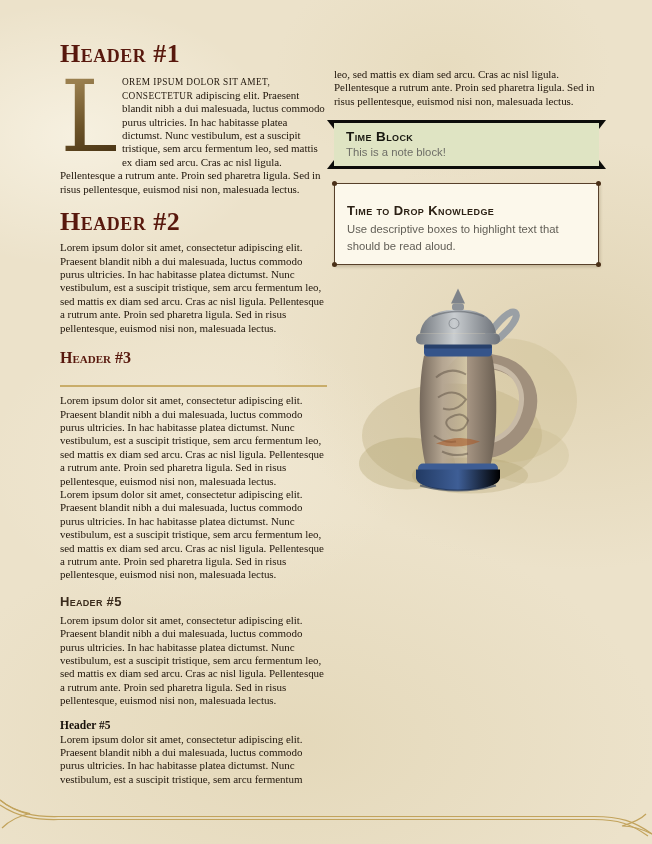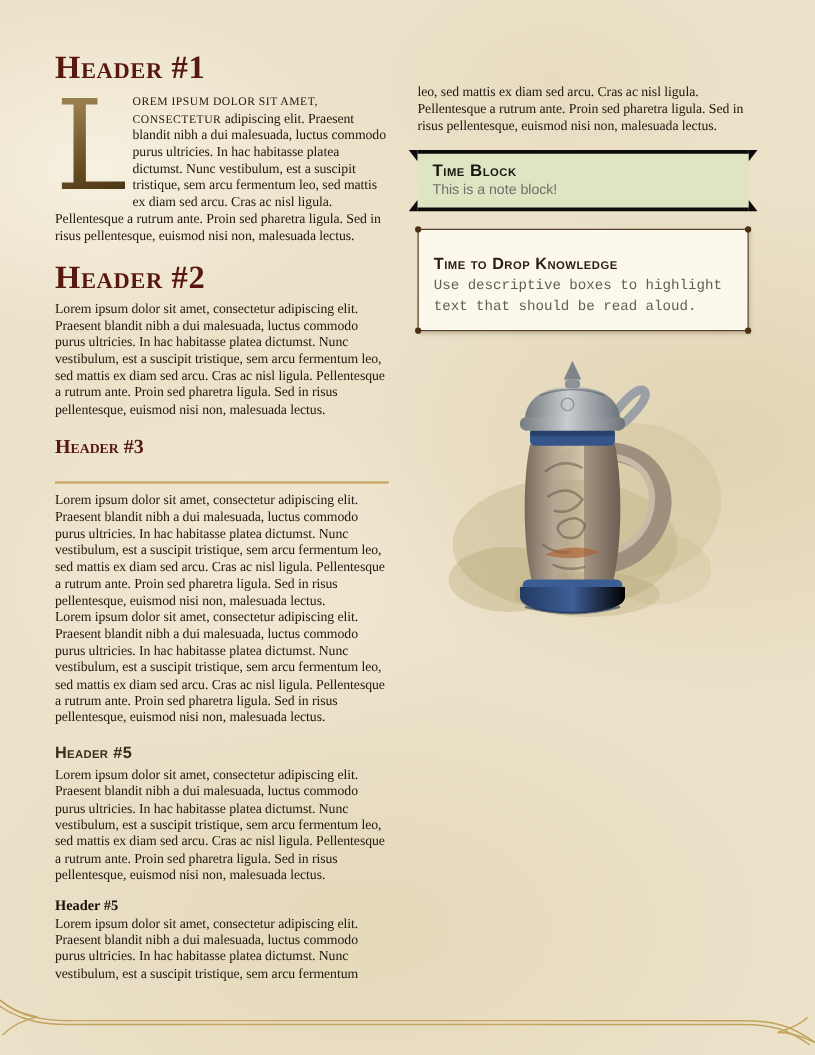--- a/index.html
+++ b/index.html
@@ -11,21 +11,21 @@
   .page{
     position:relative; width:652px; height:844px; overflow:hidden;
     background-color:#ece2ca;
     background-image:
       radial-gradient(ellipse 280px 190px at 12% 16%, rgba(255,252,242,.55), transparent 70%),
       radial-gradient(ellipse 420px 300px at 88% 42%, rgba(213,197,157,.5), transparent 72%),
       radial-gradient(ellipse 520px 320px at 45% 88%, rgba(219,205,167,.45), transparent 70%),
       radial-gradient(ellipse 240px 160px at 68% 8%, rgba(224,211,175,.4), transparent 70%),
       radial-gradient(ellipse 300px 220px at 30% 55%, rgba(248,242,226,.4), transparent 70%);
   }
-  .col-left{ position:absolute; left:44px; top:40px; width:267px; }
+  .col-left{ position:absolute; left:60px; top:40px; width:267px; }
   .col-right{ position:absolute; left:334px; top:40px; width:265px; }
 
   .body-text{
     font-size:11px; line-height:1.22; color:#20160c;
     letter-spacing:-0.05px;
   }
   .h-big{
     font-family:"Liberation Serif","DejaVu Serif",serif;
     font-variant:small-caps; font-weight:600;
     font-size:26px; line-height:1.05; color:#58180D;
@@ -94,21 +94,21 @@
   }
   .desc-dot{ position:absolute; width:5px; height:5px; border-radius:50%; background:#4a3017; }
   .dd-tl{ top:-3px; left:-3px; } .dd-tr{ top:-3px; right:-3px; }
   .dd-bl{ bottom:-3px; left:-3px; } .dd-br{ bottom:-3px; right:-3px; }
   .desc-title{
     font-family:"Liberation Sans","DejaVu Sans",sans-serif;
     font-variant:small-caps; font-weight:700; font-size:13px;
     color:#2c2115; letter-spacing:.4px;margin-top:12px;
   }
   .desc-body{
-    font-family:Liberation Mono, monospace;
+    font-family:Liberation Sans, sans-serif;
     font-size:11.3px; line-height:1.5; color:#615e56; margin-top:3px;
   }
   .desc-indent{
     font-family:"Liberation Sans","DejaVu Sans",sans-serif;
     font-size:11.3px; line-height:1.5; color:#615e56;
     padding-left:12px;
   }
   .desc-indent b{ color:#33302a; }
 
   .illus{ margin-top:18px; margin-left:18px; width:230px; height:225px; }

